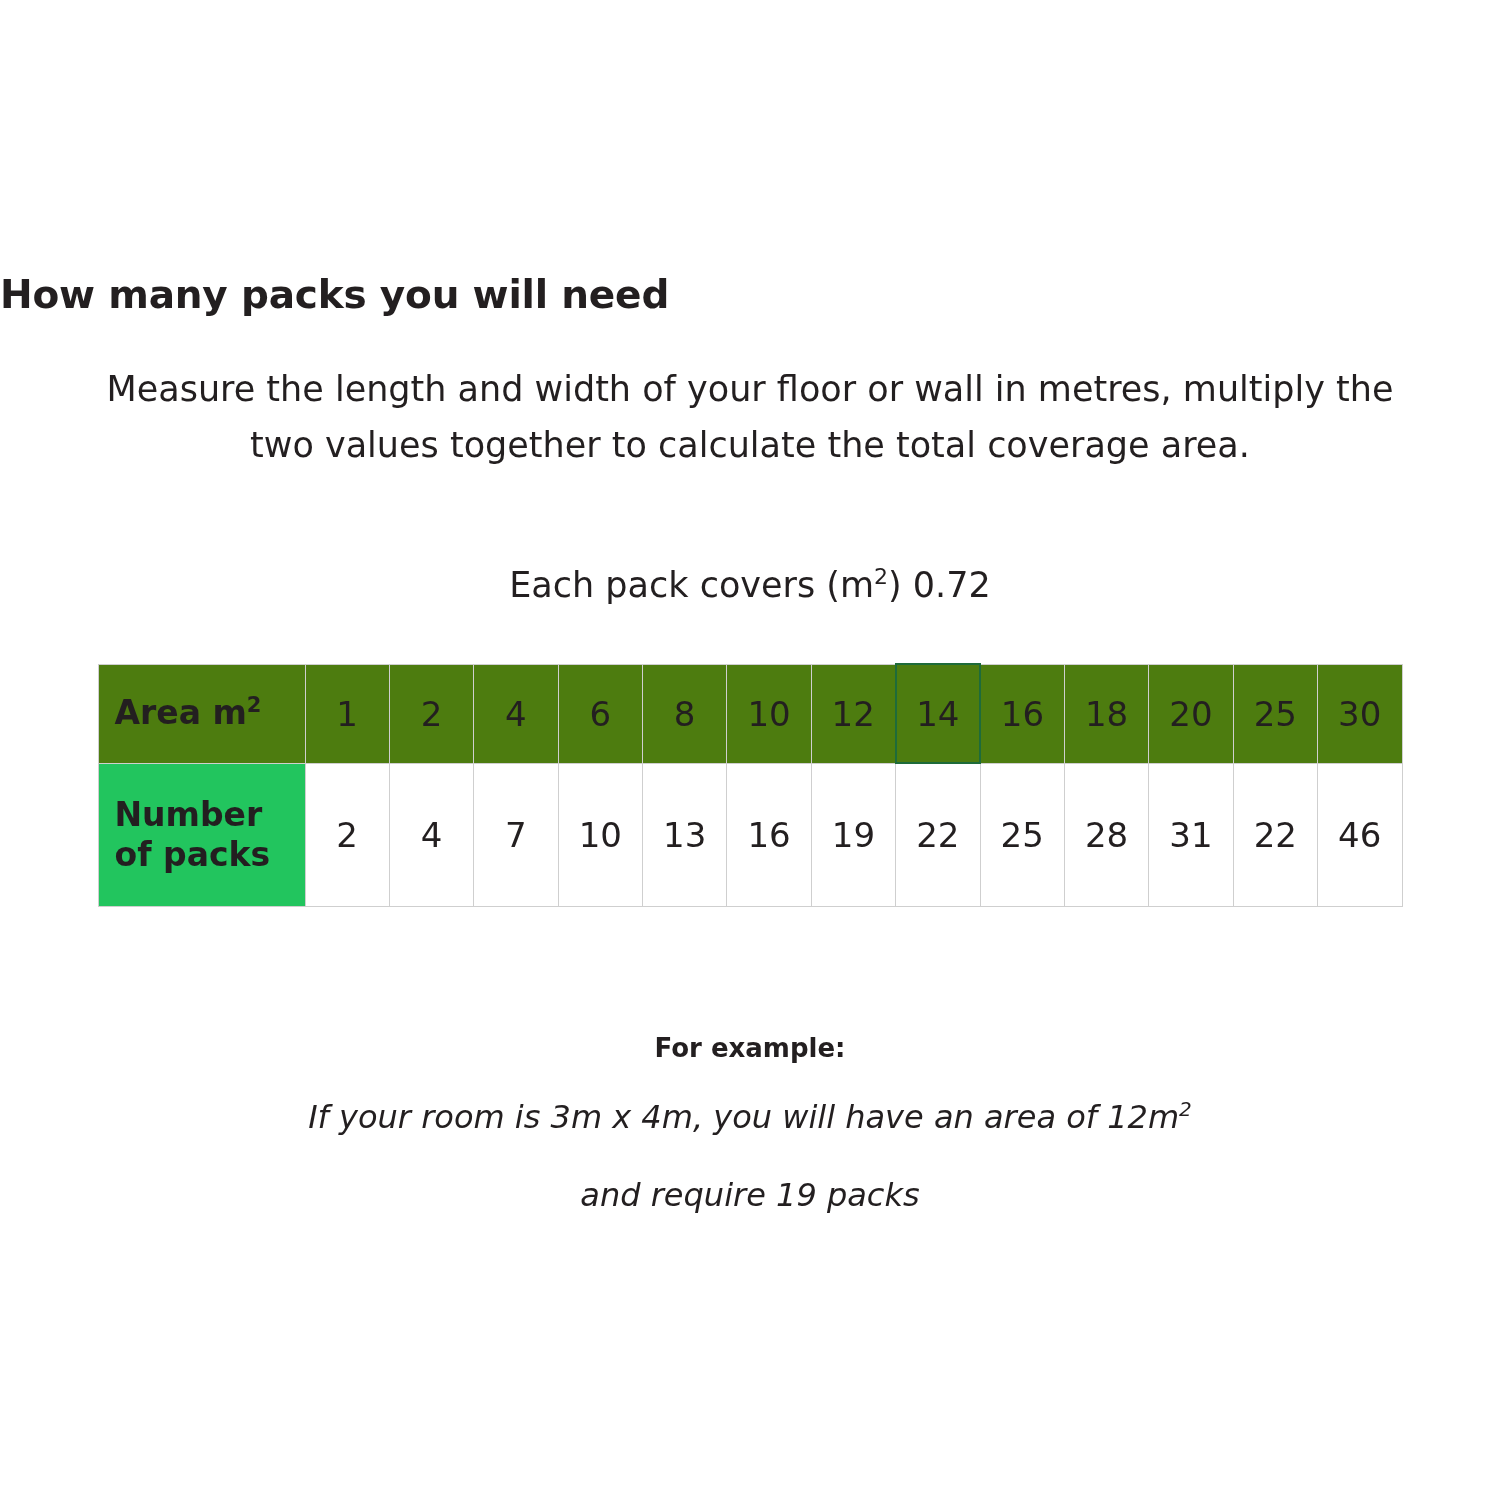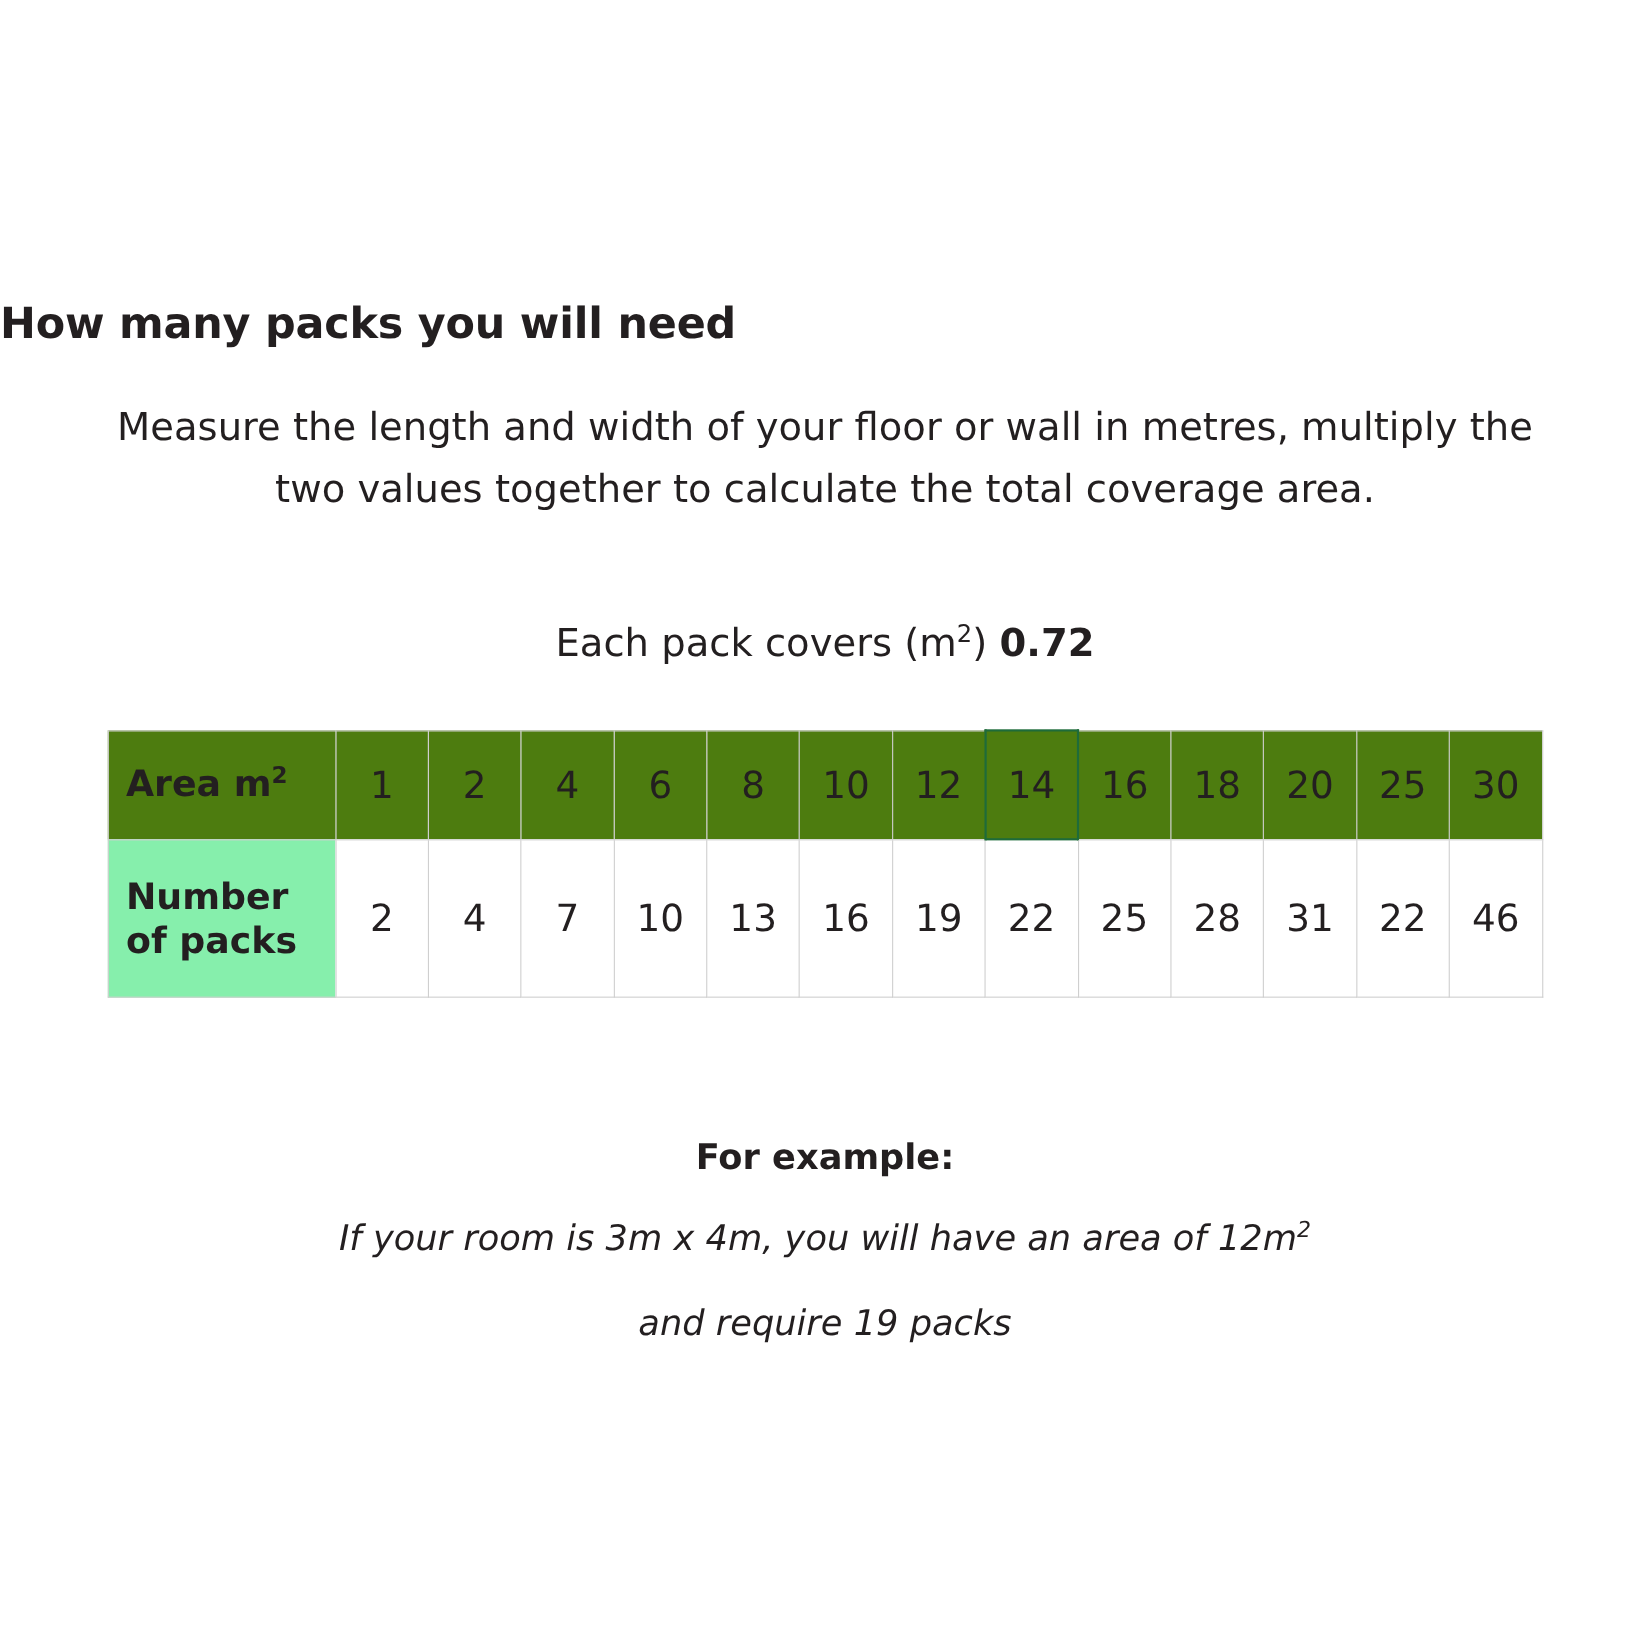--- a/index.html
+++ b/index.html
@@ -42,21 +42,21 @@
     text-align: center;
     font-size: 35px;
     margin-top: 92px;
   }
   .coverage .sup {
     font-size: 22px;
     vertical-align: super;
     line-height: 0;
   }
   .coverage .value {
-    font-weight: bold;
+    font-weight: normal;
   }
 
   .table-wrap {
     margin: 58px auto 0 auto;
     width: 1305px;
   }
   table.packs {
     border-collapse: collapse;
     width: 100%;
     table-layout: fixed;
@@ -79,21 +79,21 @@
   }
   table.packs td.label {
     width: 190px;
     text-align: left;
     padding-left: 16px;
     font-weight: bold;
     font-size: 33px;
     line-height: 1.22;
   }
   table.packs tr.row-packs td.label {
-    background: #86efac;
+    background: #22c55e;
   }
   table.packs td.sel {
     border: 2px solid #1e6b3a;
   }
   .sup-small {
     font-size: 21px;
     vertical-align: super;
     line-height: 0;
   }
 
@@ -101,21 +101,21 @@
     text-align: center;
     font-size: 34px;
     margin-top: 30px;
   }
 
   .example-block {
     margin-top: 126px;
     text-align: center;
   }
   .example-title {
-    font-size: 32px;
+    font-size: 26px;
     font-weight: bold;
   }
   .example-line {
     font-size: 32px;
     margin-top: 30px;
     line-height: 1.5;
     font-style: italic;
   }
   .example-line .sup {
     font-size: 20px;

